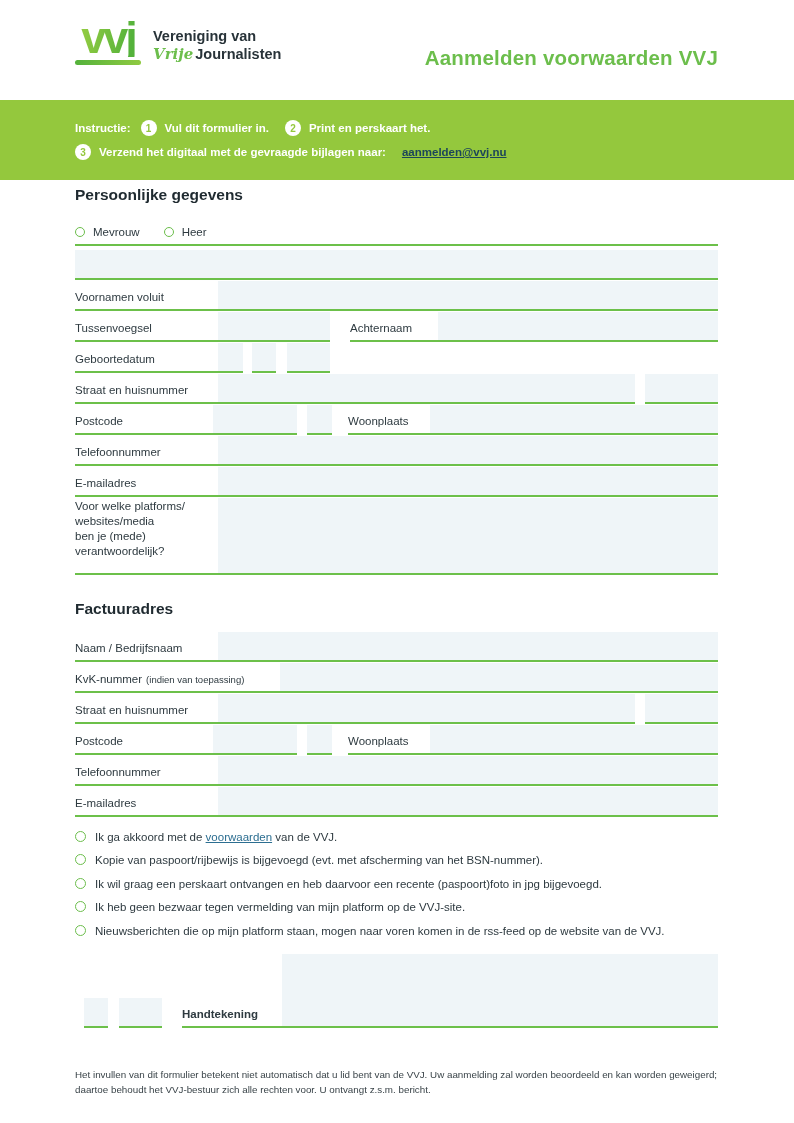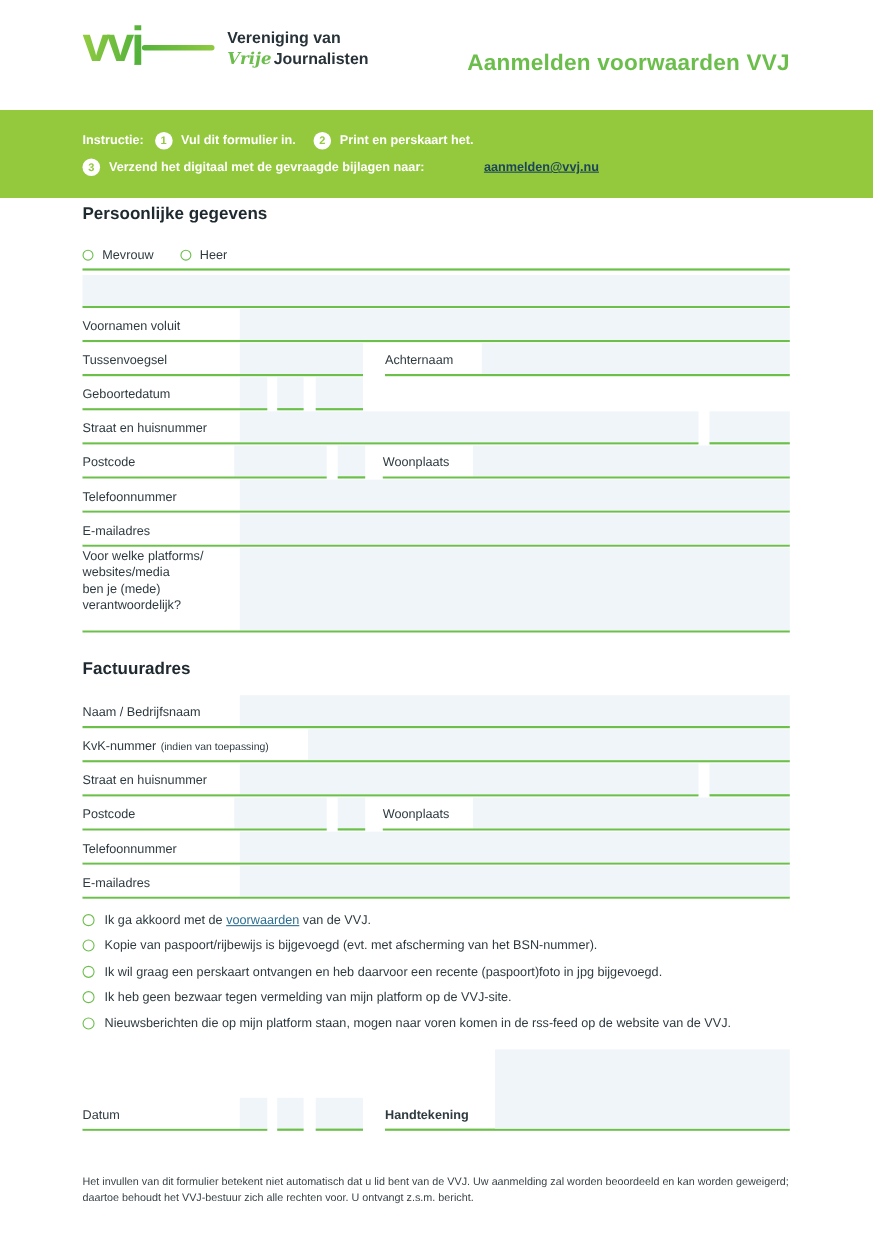--- a/index.html
+++ b/index.html
@@ -13,42 +13,42 @@
     --link-navy:#1c4659;
   }
   *{margin:0;padding:0;box-sizing:border-box;}
   html,body{background:#fff;}
   body{font-family:"Liberation Sans",sans-serif;color:var(--dark);}
   .page{position:relative;width:794px;height:1123px;background:#fff;overflow:hidden;}
 
   
   .top{display:flex;justify-content:space-between;align-items:flex-start;padding:22px 76px 0 75px;height:100px;}
   .logo{display:flex;align-items:center;gap:12px;}
-  .logo-mark{display:flex;flex-direction:row;align-items:center;}
+  .logo-mark{display:flex;flex-direction:column;align-items:center;}
   .logo-acronym{
     font-weight:800;font-size:45px;line-height:0.82;letter-spacing:-3px;
     background:linear-gradient(100deg,#8fca41 10%,#54b23b 90%);
     -webkit-background-clip:text;background-clip:text;color:transparent;
     transform:translateY(-2px);
   }
   .logo-bar{width:66px;height:5px;border-radius:3px;background:linear-gradient(90deg,#54b23b,#8fca41);margin-top:1px;}
   .logo-text{padding-top:4px;}
   .logo-line1{font-size:14.5px;font-weight:700;color:#283339;line-height:1.25;}
   .logo-line2{font-size:14.5px;font-weight:700;color:#283339;line-height:1.25;}
   .logo-script{font-family:"DejaVu Serif",serif;font-style:italic;font-weight:700;color:var(--green);font-size:15px;margin-right:2px;}
   .doc-title{font-size:20.5px;font-weight:800;color:var(--green);margin-top:24px;letter-spacing:0.2px;}
 
   
   .instruction-bar{width:100%;height:80px;background:var(--banner);padding:16px 75px 0 75px;}
   .instr-line{display:flex;align-items:center;gap:8px;height:24px;}
   .instr-label{color:#fff;font-weight:700;font-size:11.5px;margin-right:2px;}
   .step-text{color:#fff;font-weight:700;font-size:11.5px;margin-right:8px;}
   .step-circle{width:16px;height:16px;border-radius:50%;background:#fff;display:inline-flex;align-items:center;justify-content:center;flex:0 0 16px;}
   .step-circle span{color:var(--banner);font-size:10px;font-weight:800;}
-  .email-link{color:var(--link-navy);font-weight:800;font-size:11.5px;margin-left:38px;}
+  .email-link{color:var(--link-navy);font-weight:800;font-size:11.5px;}
 
   
   .content{width:643px;margin:0 auto 0 75px;}
   .section-heading{font-size:15.5px;font-weight:800;color:var(--heading);}
   .h-personal{margin-top:6px;margin-bottom:16px;}
   .h-billing{margin-top:25px;margin-bottom:14px;}
 
   .radio-row{display:flex;align-items:center;gap:24px;height:26px;border-bottom:2px solid var(--green-line);margin-bottom:4px;}
   .radio-opt{display:flex;align-items:center;gap:8px;font-size:11.5px;color:var(--dark);}
   .radio-circle{width:10px;height:10px;border:1.5px solid var(--green);border-radius:50%;background:#fff;display:inline-block;}
@@ -293,24 +293,20 @@
         <span class="consent-circle"></span>
         <span>Ik heb geen bezwaar tegen vermelding van mijn platform op de VVJ-site.</span>
       </div>
       <div class="consent-item">
         <span class="consent-circle"></span>
         <span>Nieuwsberichten die op mijn platform staan, mogen naar voren komen in de rss-feed op de website van de VVJ.</span>
       </div>
     </div>
 
     <div class="sig-row">
-      <div class="seg" style="width:168px;">
-        <span class="flabel lbl-std">Datum</span>
-        <span class="finput"></span>
-      </div>
       <span class="gap9"></span>
       <div class="box-input" style="width:24px;"></div>
       <span class="gap11"></span>
       <div class="box-input" style="width:43px;"></div>
       <div class="sig-right">
         <span class="sig-label">Handtekening</span>
         <span class="sig-box"></span>
       </div>
     </div>
 

